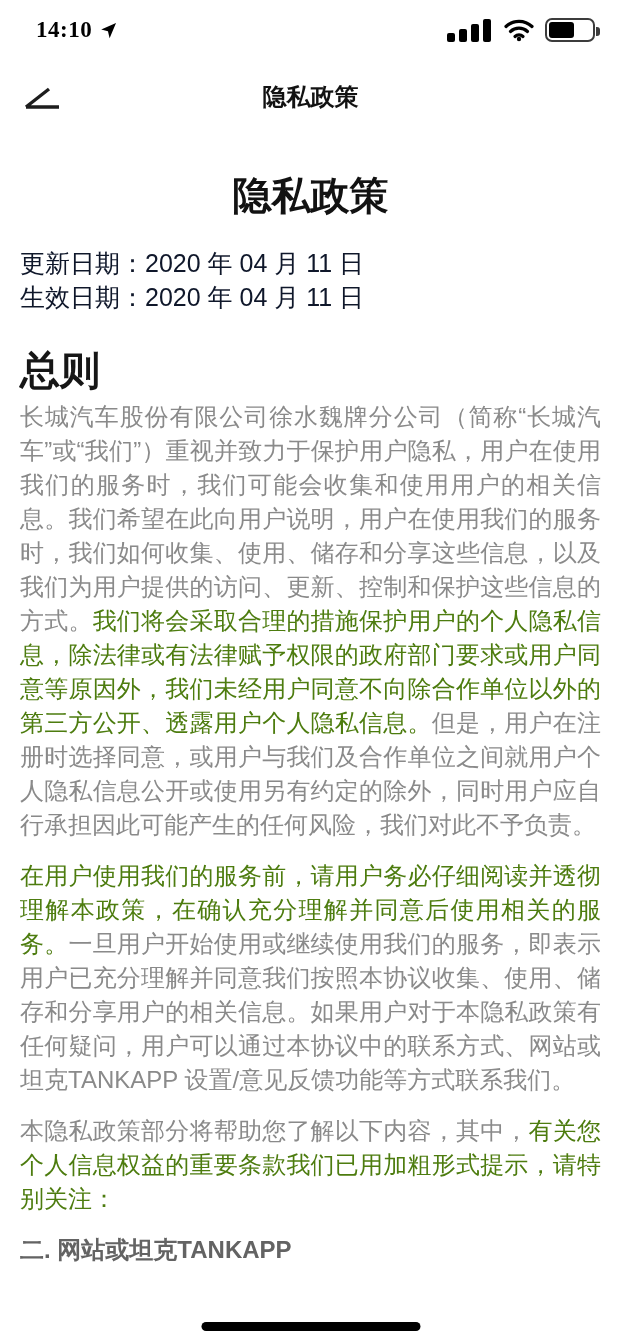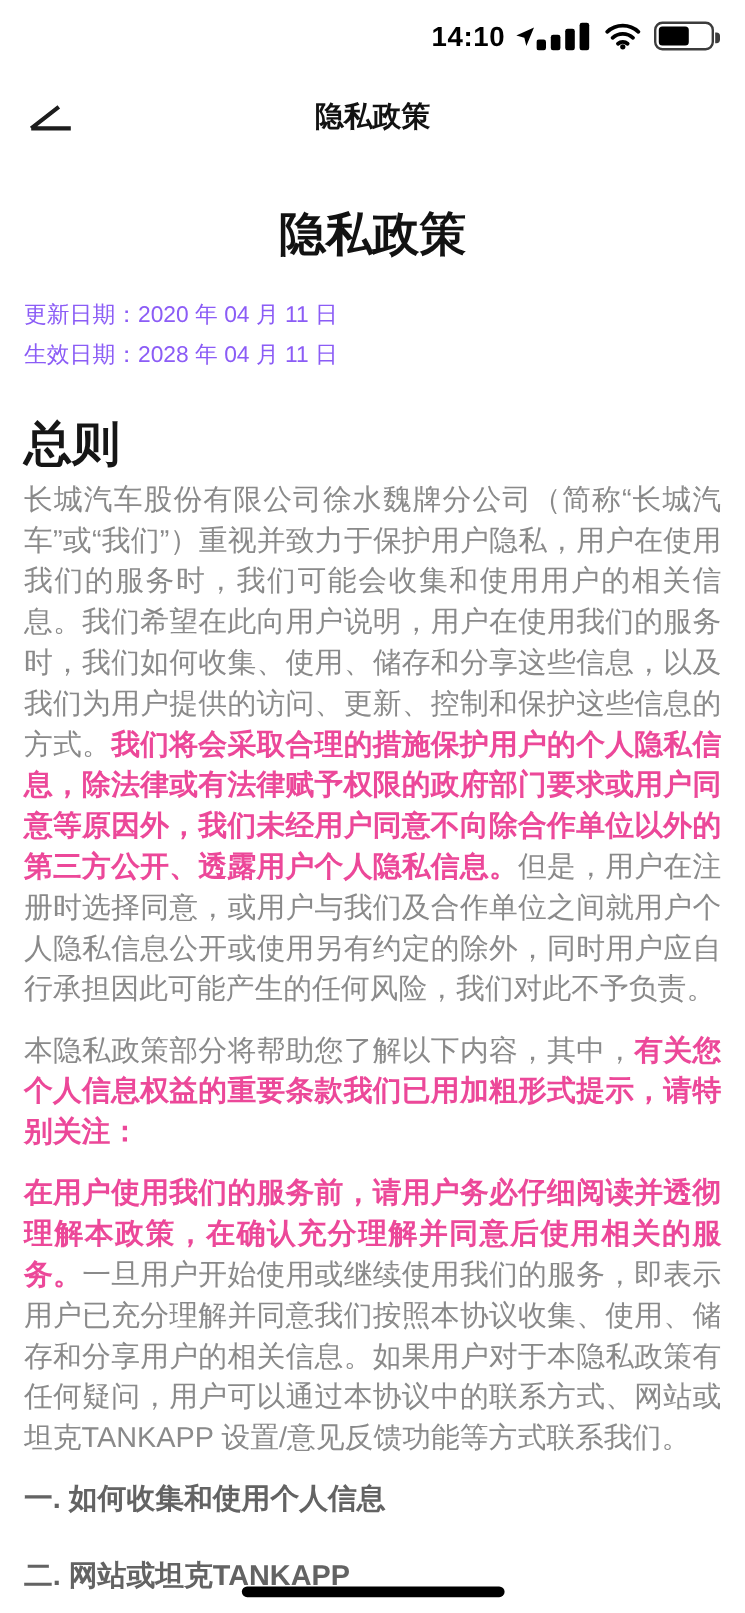--- a/index.html
+++ b/index.html
@@ -11,22 +11,23 @@
     height: 1344px;
     margin: 0 auto;
     background: #ffffff;
     overflow: hidden;
   }
   
   .status-bar {
     height: 46px;
     display: flex;
     align-items: center;
-    justify-content: flex-end;
+    justify-content: space-between;
     padding: 14px 22px 0 36px;
+    font-family: Liberation Serif, serif;
   }
   .sb-left { display: flex; align-items: center; gap: 7px; }
   .sb-time {
     font-size: 23px;
     font-weight: 700;
     color: #000;
     letter-spacing: 0.5px;
   }
   .sb-right { display: flex; align-items: center; gap: 10px; }
   .battery {
@@ -79,42 +80,42 @@
   .doc-title {
     margin-top: 50px;
     text-align: center;
     font-size: 39px;
     line-height: 48px;
     font-weight: 600;
     color: #121212;
   }
   .dates { margin-top: 26px; }
   .date-line {
-    font-size: 19px;
+    font-size: 25px;
     line-height: 34px;
-    color: #8b5cf6;
+    color: #0f172a;
   }
   .section-heading {
     margin-top: 36px;
     font-size: 40px;
     line-height: 40px;
     font-weight: 700;
     color: #161616;
   }
   .paragraphs { margin-top: 10px; }
   .para {
     font-size: 24px;
     line-height: 34px;
     color: #8a8a8a;
     text-align: justify;
     margin-bottom: 17px;
   }
   .seg.bold {
-    font-weight: 700;
-    color: #ec4899;
+    font-weight: 400;
+    color: #4d7c0f;
   }
   .toc { margin-top: 2px; }
   .toc-item {
     font-size: 24px;
     line-height: 34px;
     font-weight: 700;
     color: #636363;
     margin-bottom: 30px;
   }
   
@@ -168,31 +169,30 @@
       </svg>
     </button>
     <div class="nav-title">隐私政策</div>
   </nav>
 
   <main class="content">
     <h1 class="doc-title">隐私政策</h1>
 
     <div class="dates">
       <div class="date-line">更新日期：2020 年 04 月 11 日</div>
-      <div class="date-line">生效日期：2028 年 04 月 11 日</div>
+      <div class="date-line">生效日期：2020 年 04 月 11 日</div>
     </div>
 
     <h2 class="section-heading">总则</h2>
 
     <div class="paragraphs">
         <p class="para"><span class="seg">长城汽车股份有限公司徐水魏牌分公司（简称“长城汽车”或“我们”）重视并致力于保护用户隐私，用户在使用我们的服务时，我们可能会收集和使用用户的相关信息。我们希望在此向用户说明，用户在使用我们的服务时，我们如何收集、使用、储存和分享这些信息，以及我们为用户提供的访问、更新、控制和保护这些信息的方式。</span><span class="seg bold">我们将会采取合理的措施保护用户的个人隐私信息，除法律或有法律赋予权限的政府部门要求或用户同意等原因外，我们未经用户同意不向除合作单位以外的第三方公开、透露用户个人隐私信息。</span><span class="seg">但是，用户在注册时选择同意，或用户与我们及合作单位之间就用户个人隐私信息公开或使用另有约定的除外，同时用户应自行承担因此可能产生的任何风险，我们对此不予负责。</span></p>
+        <p class="para"><span class="seg bold">在用户使用我们的服务前，请用户务必仔细阅读并透彻理解本政策，在确认充分理解并同意后使用相关的服务。</span><span class="seg">一旦用户开始使用或继续使用我们的服务，即表示用户已充分理解并同意我们按照本协议收集、使用、储存和分享用户的相关信息。如果用户对于本隐私政策有任何疑问，用户可以通过本协议中的联系方式、网站或坦克TANKAPP 设置/意见反馈功能等方式联系我们。</span></p>
         <p class="para"><span class="seg">本隐私政策部分将帮助您了解以下内容，其中，</span><span class="seg bold">有关您个人信息权益的重要条款我们已用加粗形式提示，请特别关注：</span></p>
-        <p class="para"><span class="seg bold">在用户使用我们的服务前，请用户务必仔细阅读并透彻理解本政策，在确认充分理解并同意后使用相关的服务。</span><span class="seg">一旦用户开始使用或继续使用我们的服务，即表示用户已充分理解并同意我们按照本协议收集、使用、储存和分享用户的相关信息。如果用户对于本隐私政策有任何疑问，用户可以通过本协议中的联系方式、网站或坦克TANKAPP 设置/意见反馈功能等方式联系我们。</span></p>
       </div>
 
     <div class="toc">
-        <p class="toc-item">一. 如何收集和使用个人信息</p>
         <p class="toc-item">二. 网站或坦克TANKAPP</p>
       </div>
   </main>
 
   <div class="home-indicator"></div>
 </div>
 
 </body></html>

